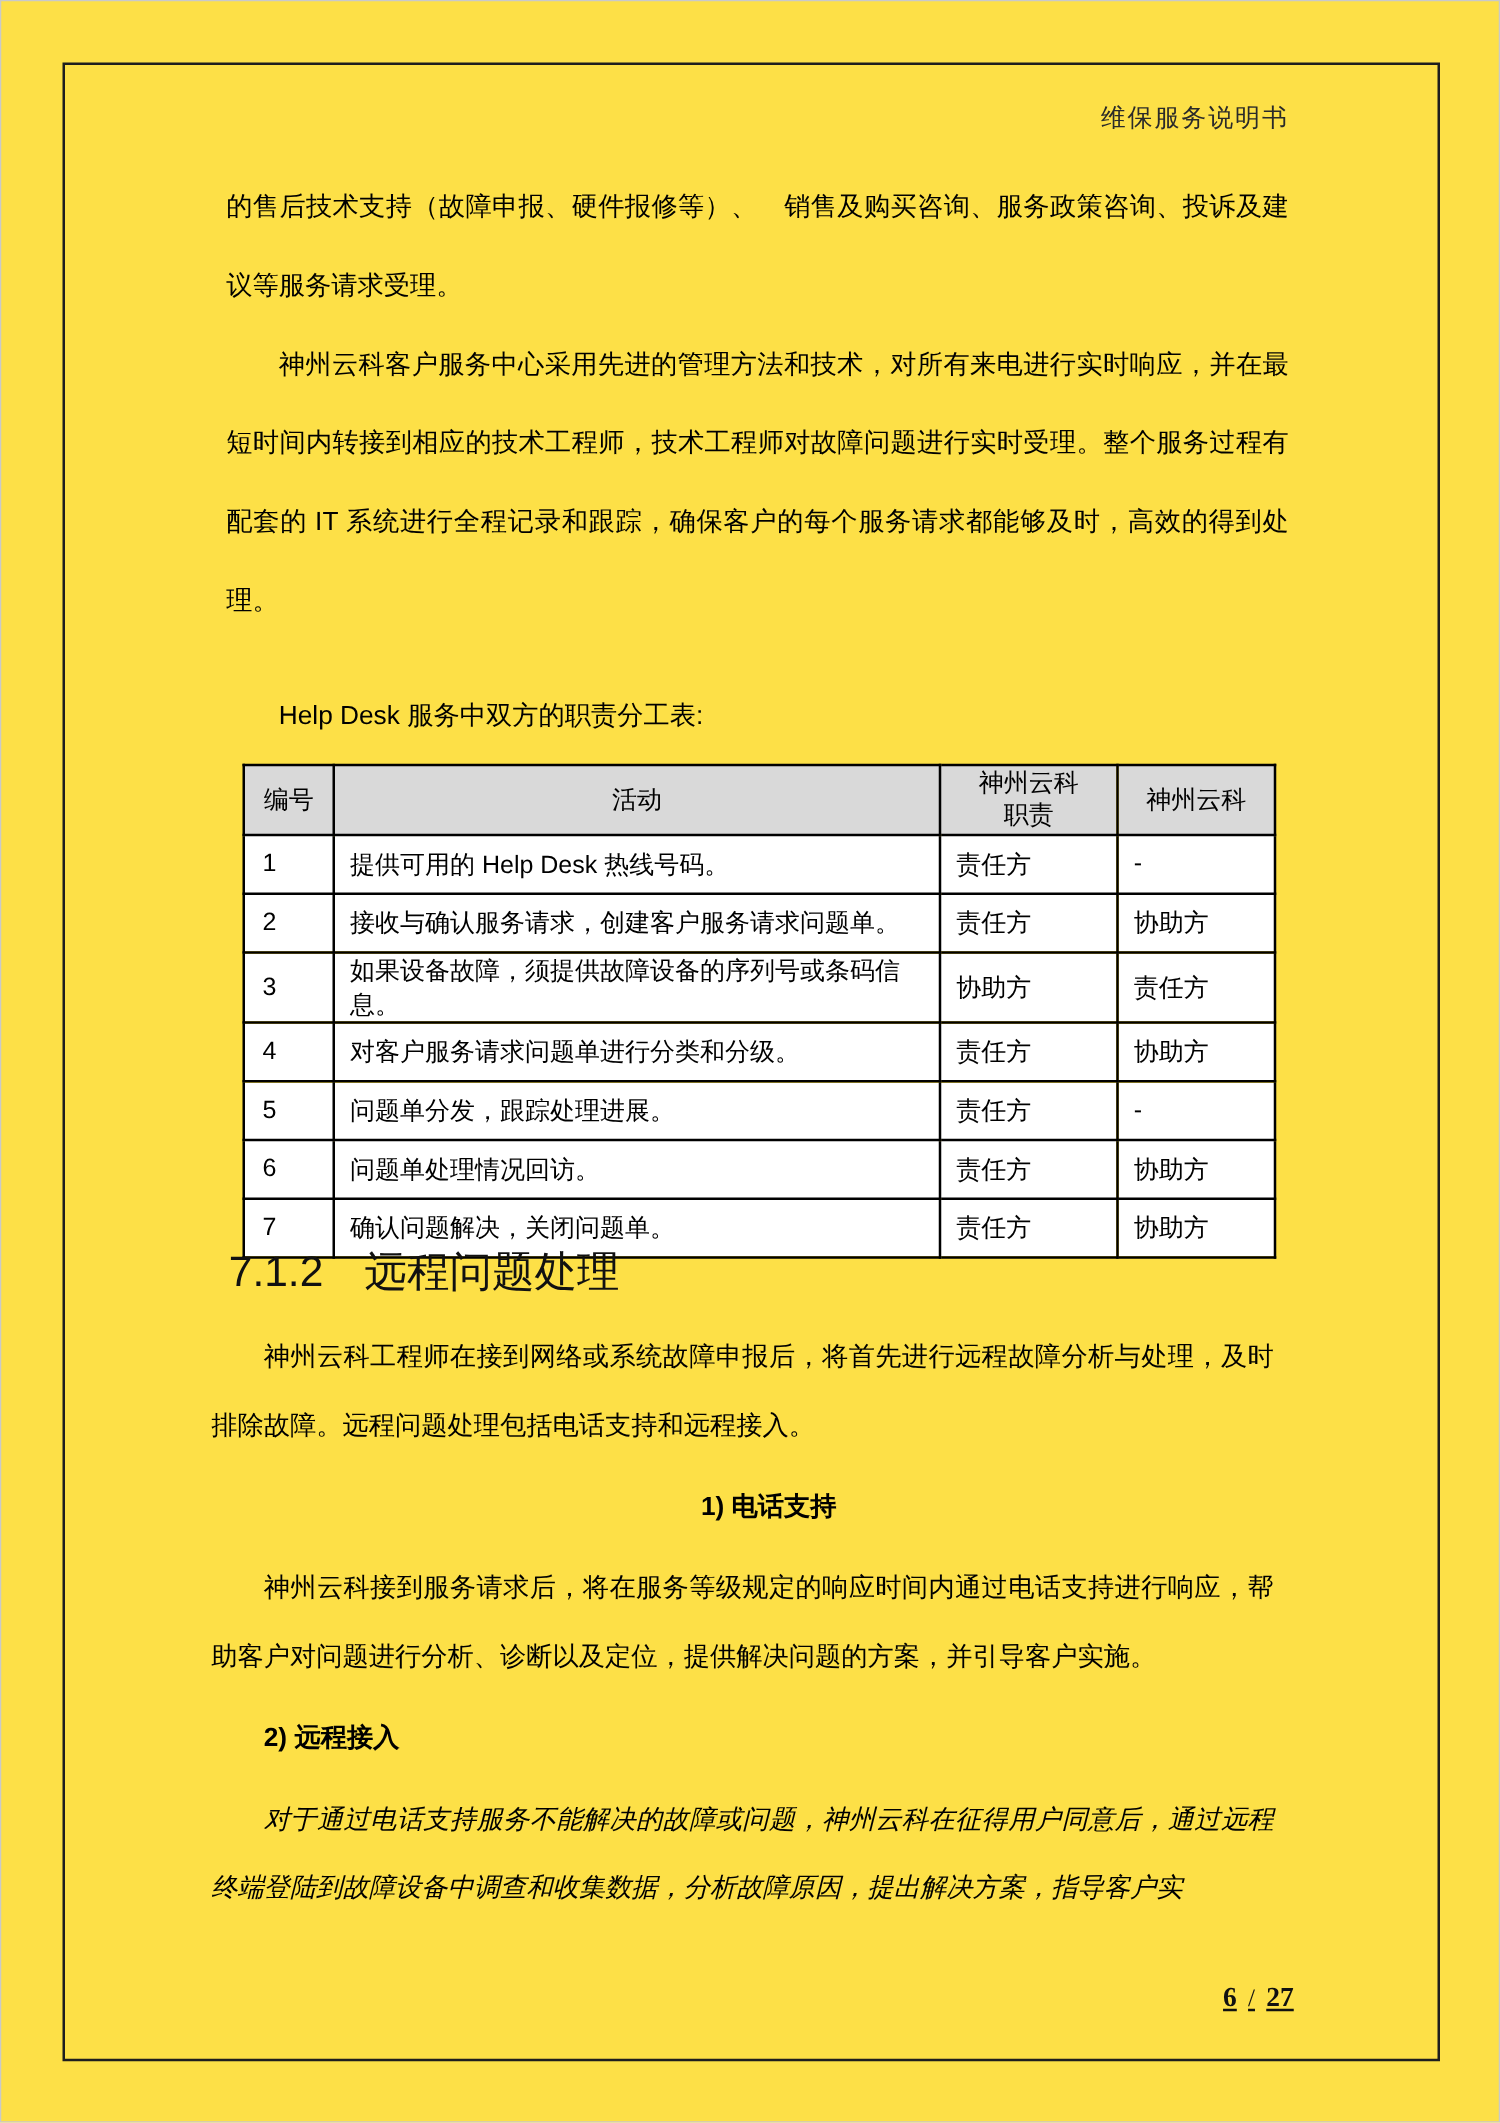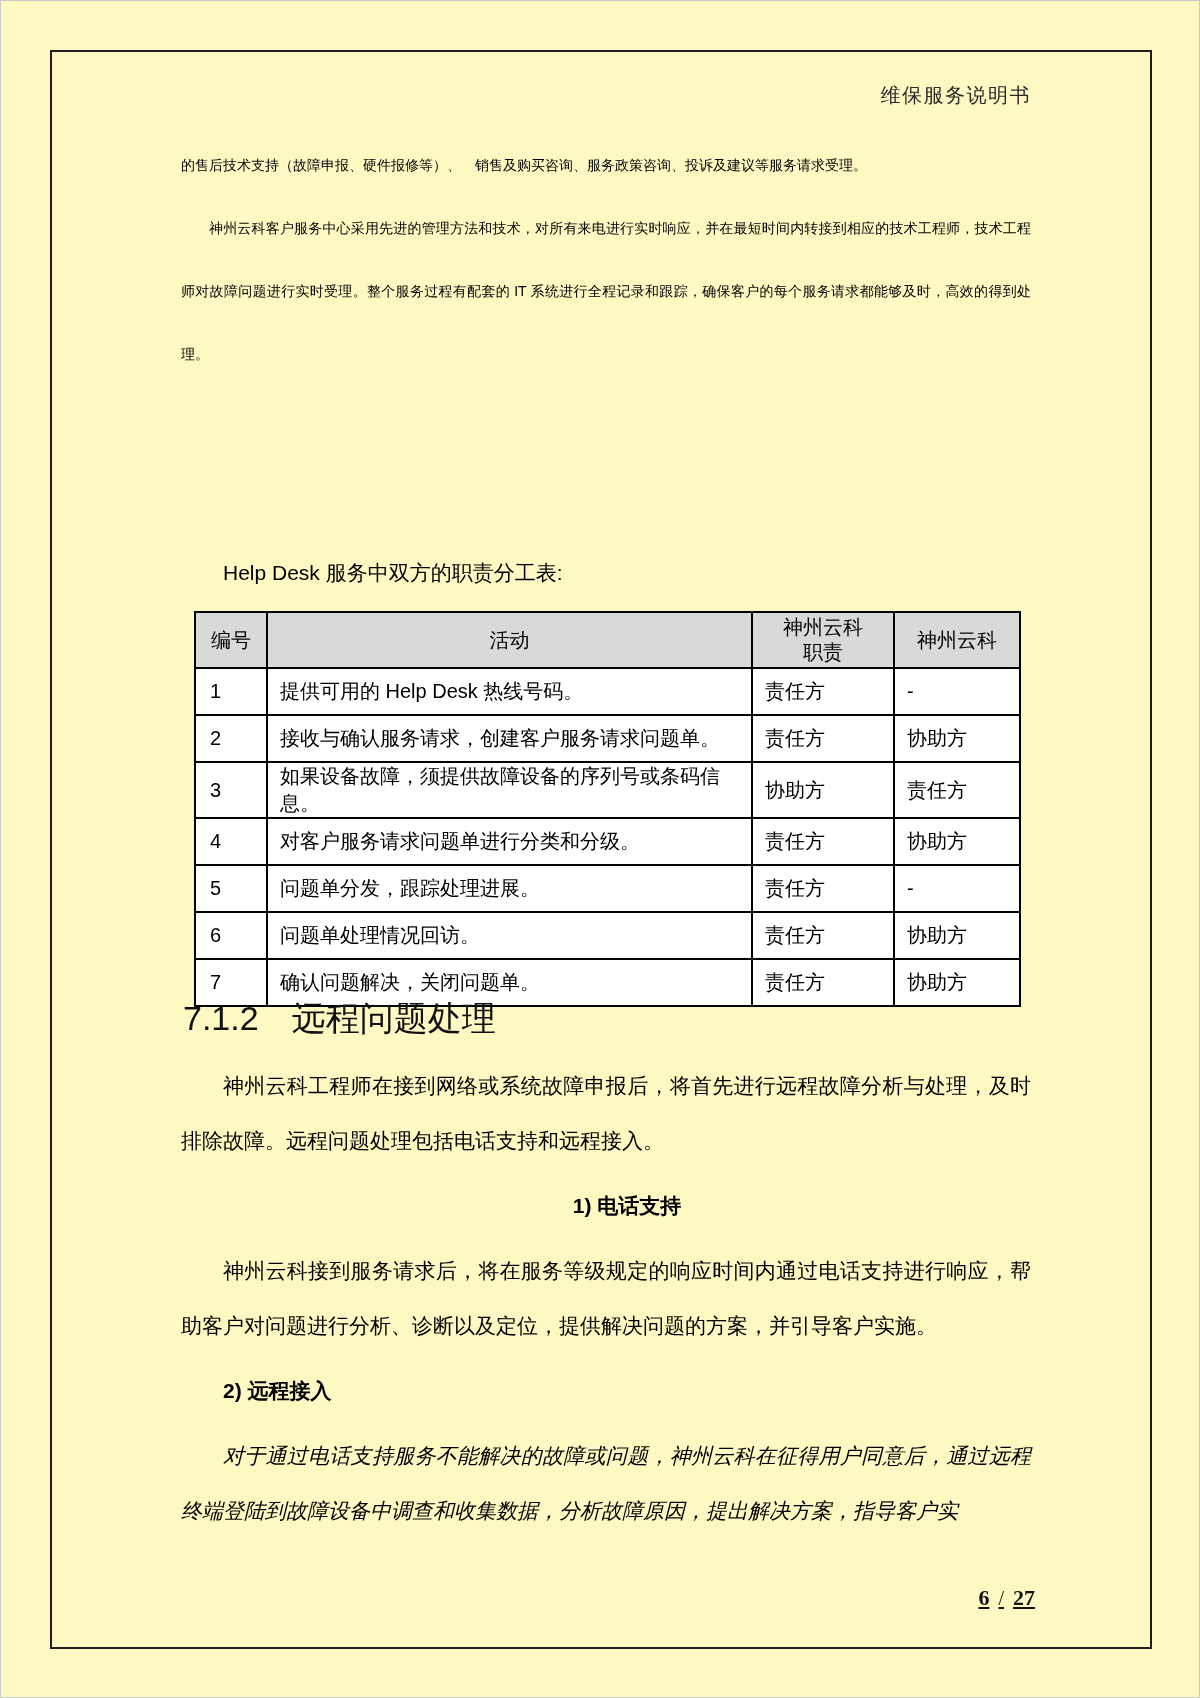--- a/index.html
+++ b/index.html
@@ -1,20 +1,20 @@
 <!DOCTYPE html>
 <html><head>
 <meta charset="utf-8">
 <style>
   html,body { margin:0; padding:0; background:#e8e8e8; }
   .page {
     position:relative;
     width:1200px; height:1698px;
     margin:0 auto;
-    background:#fef9c3;
+    background:#fde047;
     box-sizing:border-box;
     border:1px solid #c9c9c9;
     font-family:"Liberation Sans","DejaVu Sans",sans-serif;
     color:#000;
     overflow:hidden;
   }
   .frame {
     position:absolute; left:49px; top:49px;
     width:1102px; height:1599px;
     box-sizing:border-box;
@@ -25,21 +25,21 @@
     text-align:right;
     font-family:"Liberation Serif","DejaVu Serif",serif;
     font-size:20px; line-height:28px; letter-spacing:1.5px;
     color:#2a2a2a;
   }
   .flow {
     position:absolute; left:180px; top:133px; width:850px;
   }
   .para {
     margin:0;
-    font-size:14px; line-height:63px;
+    font-size:21px; line-height:63px;
     text-align:justify;
     overflow-wrap:break-word;
   }
   .indent { text-indent:2em; }
   .caption {
     position:absolute; left:180px; top:540px; width:850px;
     margin:0; font-size:21px; line-height:63px; text-indent:2em;
   }
   table.resp-table {
     position:absolute; left:193px; top:610px;
@@ -71,21 +71,21 @@
   .col-act  { width:485px; }
   .col-ven  { width:142px; }
   .col-cust { width:126px; }
   .section-heading {
     position:absolute; left:182px; top:1000px; width:860px;
     margin:0; font-size:34px; font-weight:400; line-height:34px;
     color:#111;
   }
   .section-heading .sec-title { margin-left:33px; }
   .para-low {
-    position:absolute; left:180px; width:850px;
+    position:absolute; left:168px; width:850px;
     margin:0; font-size:21px; line-height:55px;
     text-align:justify; overflow-wrap:break-word;
   }
   .p-remote        { top:1057px; }
   .item-phone      { top:1177px; font-weight:bold; text-align:center; }
   .p-phone         { top:1242px; }
   .item-remote     { top:1362px; font-weight:bold; text-align:left; }
   .p-remote-access { top:1427px;font-style:italic; }
   .doc-footer {
     position:absolute; left:184px; top:1582px; width:850px;

